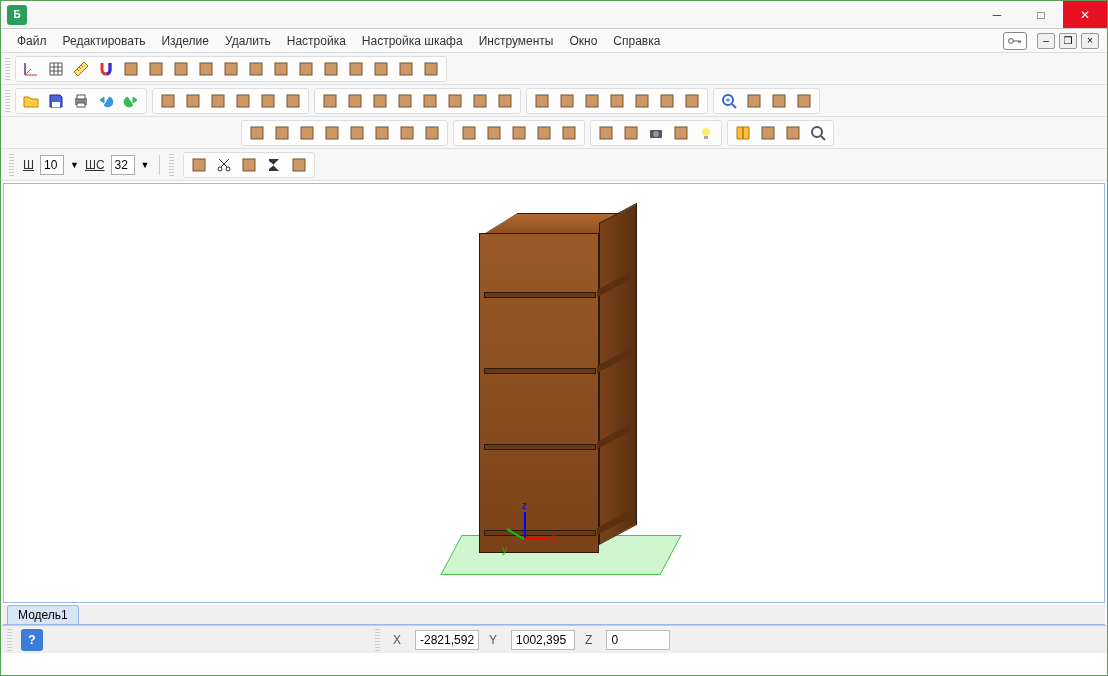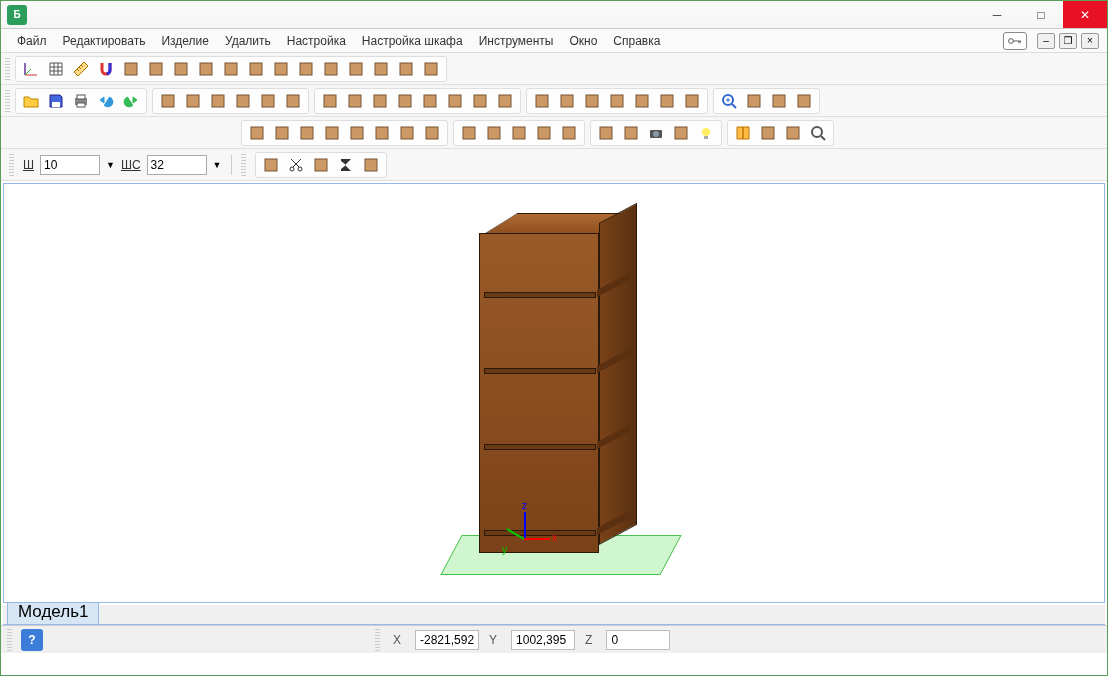--- a/index.html
+++ b/index.html
@@ -20,25 +20,25 @@
 
 .toolrow { background:#f7f7f7; display:flex; align-items:center; padding:2px 4px; gap:2px; flex-wrap:wrap; border-bottom:1px solid #e0e0e0; min-height:32px;}
 .tool-group{display:flex;align-items:center;gap:1px;padding:0 3px;border:1px solid #ddd;border-radius:3px;background:#fdfdfd;margin-right:3px;}
 .tool-btn { width:24px; height:24px; display:flex; align-items:center; justify-content:center; cursor:pointer; border:1px solid transparent; border-radius:2px;}
 .tool-btn svg{width:18px;height:18px;}
 .tool-sep{width:1px;height:20px;background:#ccc;margin:0 3px;}
 .handle{width:5px;height:22px;background:repeating-linear-gradient(#ccc,#ccc 1px,transparent 1px,transparent 3px);margin-right:3px;cursor:move;}
 
 .param-row{background:#f7f7f7;display:flex;align-items:center;padding:4px 8px;gap:6px;border-bottom:1px solid #e0e0e0;height:32px;}
 .param-lbl{color:#333;text-decoration:underline;}
-.param-input{width:60px;height:20px;border:1px solid #aaa;padding:0 3px;background:#fff;}
+.param-input{width:24px;height:20px;border:1px solid #aaa;padding:0 3px;background:#fff;}
 
 .workspace{position:relative;background:#fff;height:420px;border:1px solid #98b8e8;margin:2px;}
 .tab-strip{height:20px;background:#f0f0f0;display:flex;align-items:flex-end;padding:0 4px;border-bottom:1px solid #98b8e8;margin:0 2px;}
-.doc-tab{padding:2px 10px;background:#d6e6f5;border:1px solid #98b8e8;border-bottom:none;border-radius:3px 3px 0 0;font-size:17px;cursor:pointer;}
+.doc-tab{padding:2px 10px;background:#d6e6f5;border:1px solid #98b8e8;border-bottom:none;border-radius:3px 3px 0 0;font-size:12px;cursor:pointer;}
 
 .statusbar{height:28px;background:#f0f0f0;border-top:1px solid #ccc;display:flex;align-items:center;padding:0 6px;gap:6px;}
 .help-btn{width:22px;height:22px;background:#3b7dd8;border-radius:3px;color:#fff;display:flex;align-items:center;justify-content:center;font-weight:bold;cursor:pointer;}
 .coord-lbl{color:#555;margin-left:4px;}
 .coord-val{width:64px;height:20px;border:1px solid #bbb;background:#fff;padding:0 4px;display:flex;align-items:center;margin-left:8px;}
 .status-spacer{width:320px;}
 
 
 .cabinet-wrap{position:absolute;left:50%;top:48%;transform:translate(-50%,-50%);}
 .base-slab{position:absolute;bottom:-18px;left:-28px;width:220px;height:40px;background:rgba(120,230,120,0.35);border:1px solid #4ac24a;transform:skewX(-28deg);}

